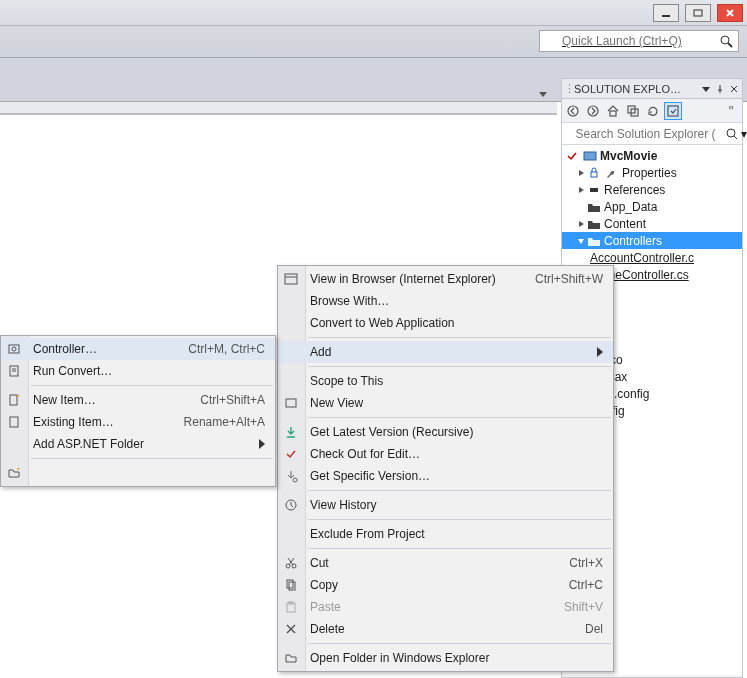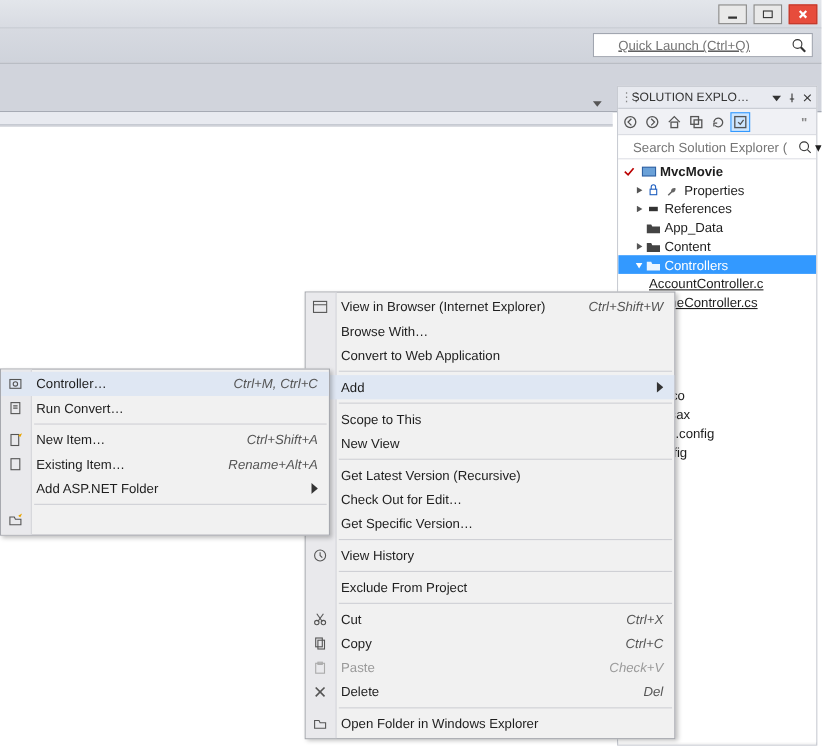--- a/index.html
+++ b/index.html
@@ -118,27 +118,27 @@
   .menu-item {
     position: relative; display:flex; align-items:center;
     height: 22px; padding-left: 32px; padding-right: 10px;
   }
   .menu-item:hover, .menu-item.hov { background: #dfe7f3; }
   .menu-item .micon {
     position: absolute; left: 4px; top: 2px; width: 18px; height: 18px;
     display:flex; align-items:center; justify-content:center;
   }
   .menu-item .label { flex: 1; white-space: nowrap; }
-  .menu-item .shortcut { color: #555; margin-left: 24px; font-style: italic; }
+  .menu-item .shortcut { color: #555; margin-left: 24px; }
   .menu-item.dim .label, .menu-item.dim .shortcut, .menu-item.dim .micon { color: #9a9a9a; }
   .menu-sep { height: 1px; margin: 3px 2px 3px 30px; background: #cfd0d5; }
   .submenu-arrow { margin-left: 12px; }
 
   .main-menu { top: 265px; left: 277px; width: 337px; padding: 2px 0; }
-  .add-menu { top: 335px; left: 0px; width: 300px; padding: 2px 0;}
+  .add-menu { top: 335px; left: 0px; width: 276px; padding: 2px 0;}
 
   svg { display:block; }
   .gray-ico path, .gray-ico line, .gray-ico rect, .gray-ico circle, .gray-ico polyline, .gray-ico polygon { stroke:#555; fill:none; stroke-width:1.2; }
 </style>
 </head>
 <body>
 
 <div class="title-grad"></div>
 <div class="win-chrome">
   <div class="win-btn">
@@ -476,21 +476,21 @@
     <span class="shortcut">Ctrl+C</span>
   </div>
   <div class="menu-item dim">
     <span class="micon">
         <svg width="14" height="14">
           <rect x="3" y="3" width="8" height="9" fill="none" stroke="#aaa"></rect>
           <rect x="5" y="2" width="4" height="2" fill="none" stroke="#aaa"></rect>
         </svg>
       </span>
     <span class="label">Paste</span>
-    <span class="shortcut">Check+V</span>
+    <span class="shortcut">Shift+V</span>
   </div>
   <div class="menu-item">
     <span class="micon">
         <svg width="14" height="14">
           <line x1="3" y1="3" x2="11" y2="11" stroke="#555" stroke-width="1.5"></line>
           <line x1="11" y1="3" x2="3" y2="11" stroke="#555" stroke-width="1.5"></line>
         </svg>
       </span>
     <span class="label">Delete</span>
     <span class="shortcut">Del</span>

